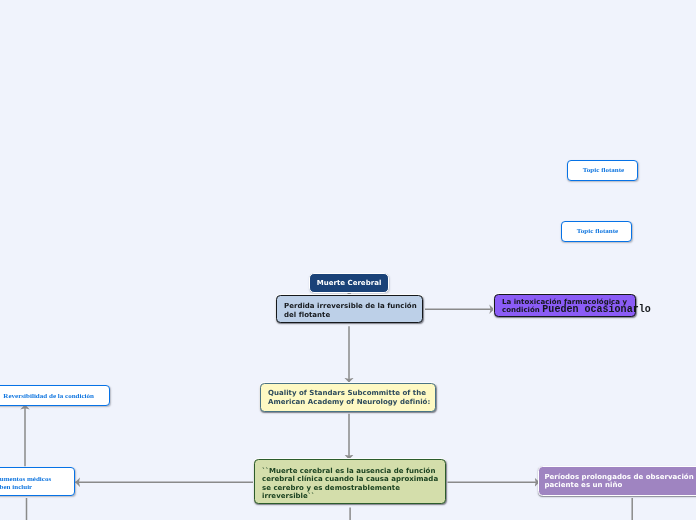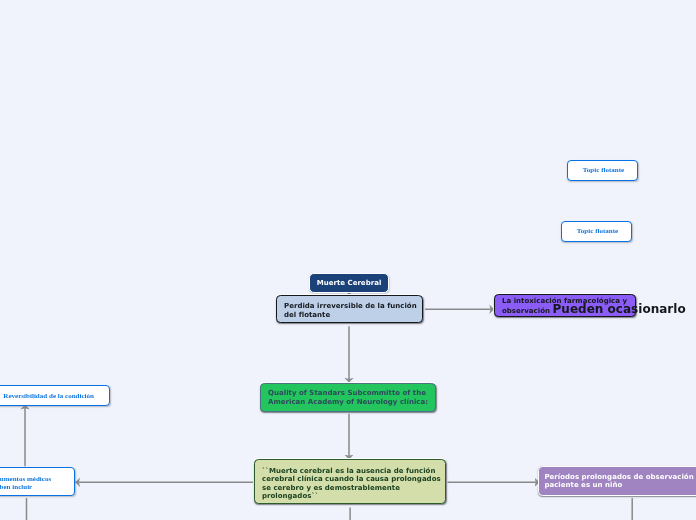--- a/index.html
+++ b/index.html
@@ -54,26 +54,26 @@
   #n-intox {
     left:494px; top:294px; width:142px; height:23px;
     background:#8b5cf6;
     border:1.4px solid #15181c;
     border-radius:4.5px;
     color:#15181c;
     font-size:7px;
     padding:1.5px 7px 0 7px;
     box-shadow:0.8px 1px 1.4px 0px rgba(110,112,124,0.95), 0 0 0 1px #ffffff;
   }
-  #n-intox .big { font-size:12px; }
+  #n-intox .big { font-size:10px;font-family:Liberation Mono, monospace; }
 
   
   #n-quality {
     left:260px; top:382.8px; width:176px; height:29px;
-    background:#22c55e;
+    background:#fef9c3;
     border:1.4px solid #497385;
     border-radius:4.5px;
     color:#2d4a5c;
     font-size:7px;
     padding:0.7px 7px 0 7px;
     box-shadow:0.8px 1px 1.4px 0px rgba(110,112,124,0.95), 0 0 0 1px #ffffff;
   }
 
   
   #n-quote {
@@ -143,29 +143,29 @@
 
 <div class="node" id="n-root">
   <span class="lbl">Muerte Cerebral</span>
 </div>
 
 <div class="node" id="n-perdida">
   <span class="lbl"><span>Perdida irreversible de la función</span><br><span>del flotante</span></span>
 </div>
 
 <div class="node" id="n-intox">
-  <span class="lbl"><span>La intoxicación farmacológica y</span><br><span>observación</span> <span class="big">Pueden ocasionarlo</span></span>
+  <span class="lbl"><span>La intoxicación farmacológica y</span><br><span>condición</span> <span class="big">Pueden ocasionarlo</span></span>
 </div>
 
 <div class="node" id="n-quality">
-  <span class="lbl"><span>Quality of Standars Subcommitte of the</span><br><span>American Academy of Neurology clínica:</span></span>
+  <span class="lbl"><span>Quality of Standars Subcommitte of the</span><br><span>American Academy of Neurology definió:</span></span>
 </div>
 
 <div class="node" id="n-quote">
-  <span class="lbl"><span>``Muerte cerebral es la ausencia de función</span><br><span>cerebral clínica cuando la causa prolongados</span><br><span>se cerebro y es demostrablemente</span><br><span>prolongados``</span></span>
+  <span class="lbl"><span>``Muerte cerebral es la ausencia de función</span><br><span>cerebral clínica cuando la causa aproximada</span><br><span>se cerebro y es demostrablemente</span><br><span>irreversible``</span></span>
 </div>
 
 <div class="node" id="n-periodos">
   <span class="lbl"><span>Períodos prolongados de observación si el</span><br><span>paciente es un niño</span></span>
 </div>
 
 <div class="node wbox" id="n-irrever">
   <span class="lbl">Reversibilidad de la condición</span>
 </div>
 

